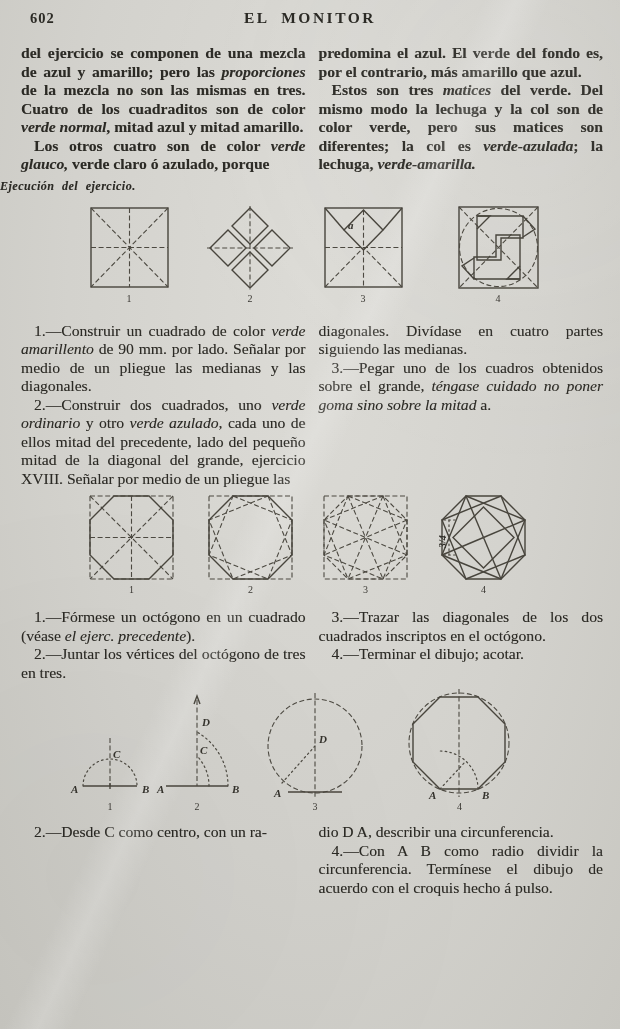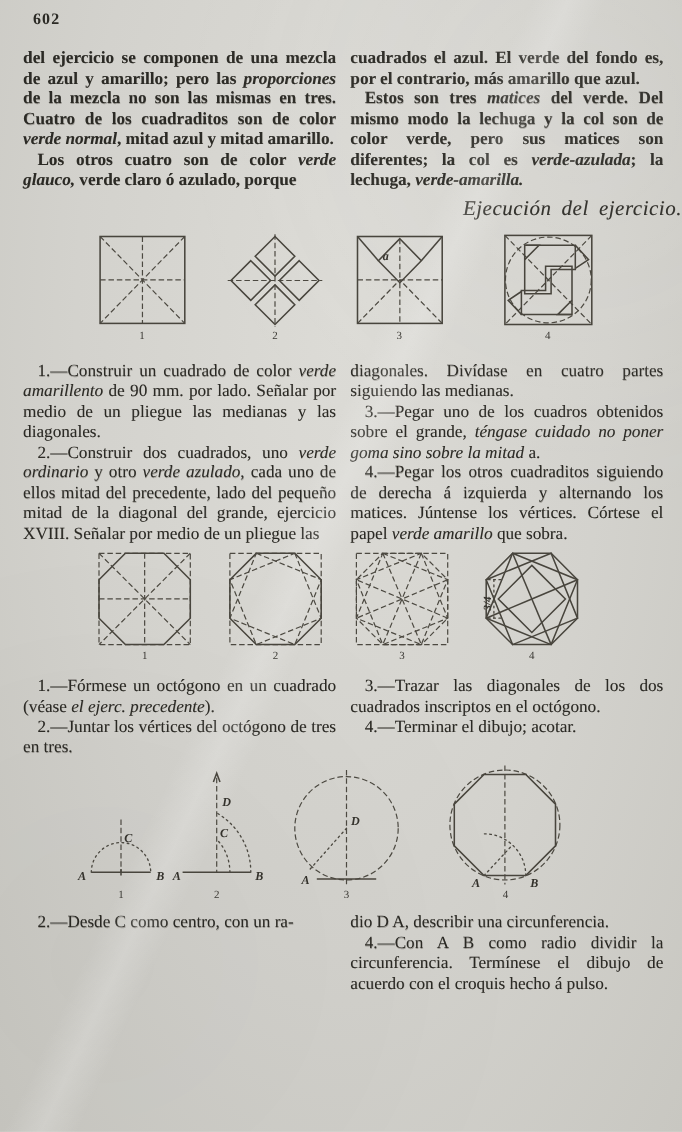--- a/index.html
+++ b/index.html
@@ -22,21 +22,21 @@
     font-size:15.5px;letter-spacing:2.5px;word-spacing:6px;}
   .cols{display:grid;grid-template-columns:1fr 1fr;column-gap:13px;padding:0 17px 0 21px;}
   .cols.intro{margin-top:15px;font-weight:bold;}
   .cols.sec2{margin-top:17px;}
   .cols.sec3{margin-top:12px;}
   .cols.sec4{margin-top:10px;}
   p{margin:0;font-size:15.6px;line-height:18.5px;text-align:justify;
     text-shadow:.3px .3px .5px rgba(60,55,45,.35);}
   p.ind{text-indent:13px;}
   p i{font-style:italic;}
-  h2{margin:5px 0 7px;text-align:right;font-size:19px;font-style:italic;font-weight:normal;
+  h2{margin:5px 0 7px;text-align:left;font-size:12px;font-style:italic;font-weight:bold;
     letter-spacing:.5px;word-spacing:4px;text-shadow:.3px .3px .5px rgba(60,55,45,.35);}
   .figrow{position:relative;}
   .figrow.r1{height:104px;margin-top:2px;}
   .figrow.r2{height:107px;margin-top:1px;}
   .figrow.r3{height:131px;}
   .fig{position:absolute;bottom:0;text-align:center;}
   .fig svg{display:block;margin:0 auto;}
   .figno{font-size:10px;line-height:13px;color:#3a3833;}
   .s{fill:none;stroke:#48453d;stroke-width:1.4;stroke-linejoin:miter;}
   .d{fill:none;stroke:#4c4941;stroke-width:1.1;stroke-dasharray:5 2.6;}
@@ -44,29 +44,30 @@
   .lbl{font:italic bold 11px "Liberation Serif",serif;fill:#34322c;}
   .lblsm{font:italic bold 10px "Liberation Serif",serif;fill:#34322c;}
 </style>
 </head>
 <body>
 
 <div class="page">
 
   <header>
     <span class="pageno">602</span>
+    <span class="journal">EL MONITOR</span>
   </header>
 
   <section class="cols intro">
     <div class="col">
       <p><span>del ejercicio se componen de una mezcla de azul y amarillo; pero las </span><i>proporciones</i><span> de la mezcla no son las mismas en tres. Cuatro de los cuadraditos son de color </span><i>verde normal</i><span>, mitad azul y mitad amarillo.</span></p>
       <p class="ind"><span>Los otros cuatro son de color </span><i>verde glauco,</i><span> verde claro ó azulado, porque</span></p>
     </div>
     <div class="col">
-      <p><span>cuadrados el azul. El verde del fondo es, por el contrario, más amarillo que azul.</span></p>
+      <p><span>predomina el azul. El verde del fondo es, por el contrario, más amarillo que azul.</span></p>
       <p class="ind"><span>Estos son tres </span><i>matices</i><span> del verde. Del mismo modo la lechuga y la col son de color verde, pero sus matices son diferentes; la col es </span><i>verde-azulada</i><span>; la lechuga, </span><i>verde-amarilla.</i></p>
     </div>
   </section>
 
   <h2>Ejecución del ejercicio.</h2>
 
   <div class="figrow r1">
     <div class="fig" style="left:84px;width:90px;">
       <svg width="90" height="88" viewBox="0 0 90 88">
         <rect class="s" x="7" y="4" width="77" height="79"></rect>
@@ -121,21 +122,20 @@
   </div>
 
   <section class="cols sec2">
     <div class="col">
       <p class="ind"><span>1.—Construir un cuadrado de color </span><i>verde amarillento</i><span> de 90 mm. por lado. Señalar por medio de un pliegue las medianas y las diagonales.</span></p>
       <p class="ind"><span>2.—Construir dos cuadrados, uno </span><i>verde ordinario</i><span> y otro </span><i>verde azulado</i><span>, cada uno de ellos mitad del precedente, lado del pequeño mitad de la diagonal del grande, ejercicio XVIII. Señalar por medio de un pliegue las</span></p>
     </div>
     <div class="col">
       <p><span>diagonales. Divídase en cuatro partes siguiendo las medianas.</span></p>
       <p class="ind"><span>3.—Pegar uno de los cuadros obtenidos sobre el grande, </span><i>téngase cuidado no poner goma sino sobre la mitad</i><span> a.</span></p>
-      <p class="ind"><span>4.—Pegar los otros cuadraditos siguiendo de derecha á izquierda y alternando los matices. Júntense los vértices. Córtese el papel </span><i>verde amarillo</i><span> que sobra.</span></p>
     </div>
   </section>
 
 
   <div class="figrow r2">
     <div class="fig" style="left:84px;width:95px;">
       <svg width="95" height="90" viewBox="0 0 95 90">
         <rect class="d" x="6" y="3" width="83" height="83"></rect>
         <polygon class="s" points="30,3 65,3 89,27 89,62 65,86 30,86 6,62 6,27"></polygon>
         <line class="d" x1="6" y1="3" x2="89" y2="86"></line>

